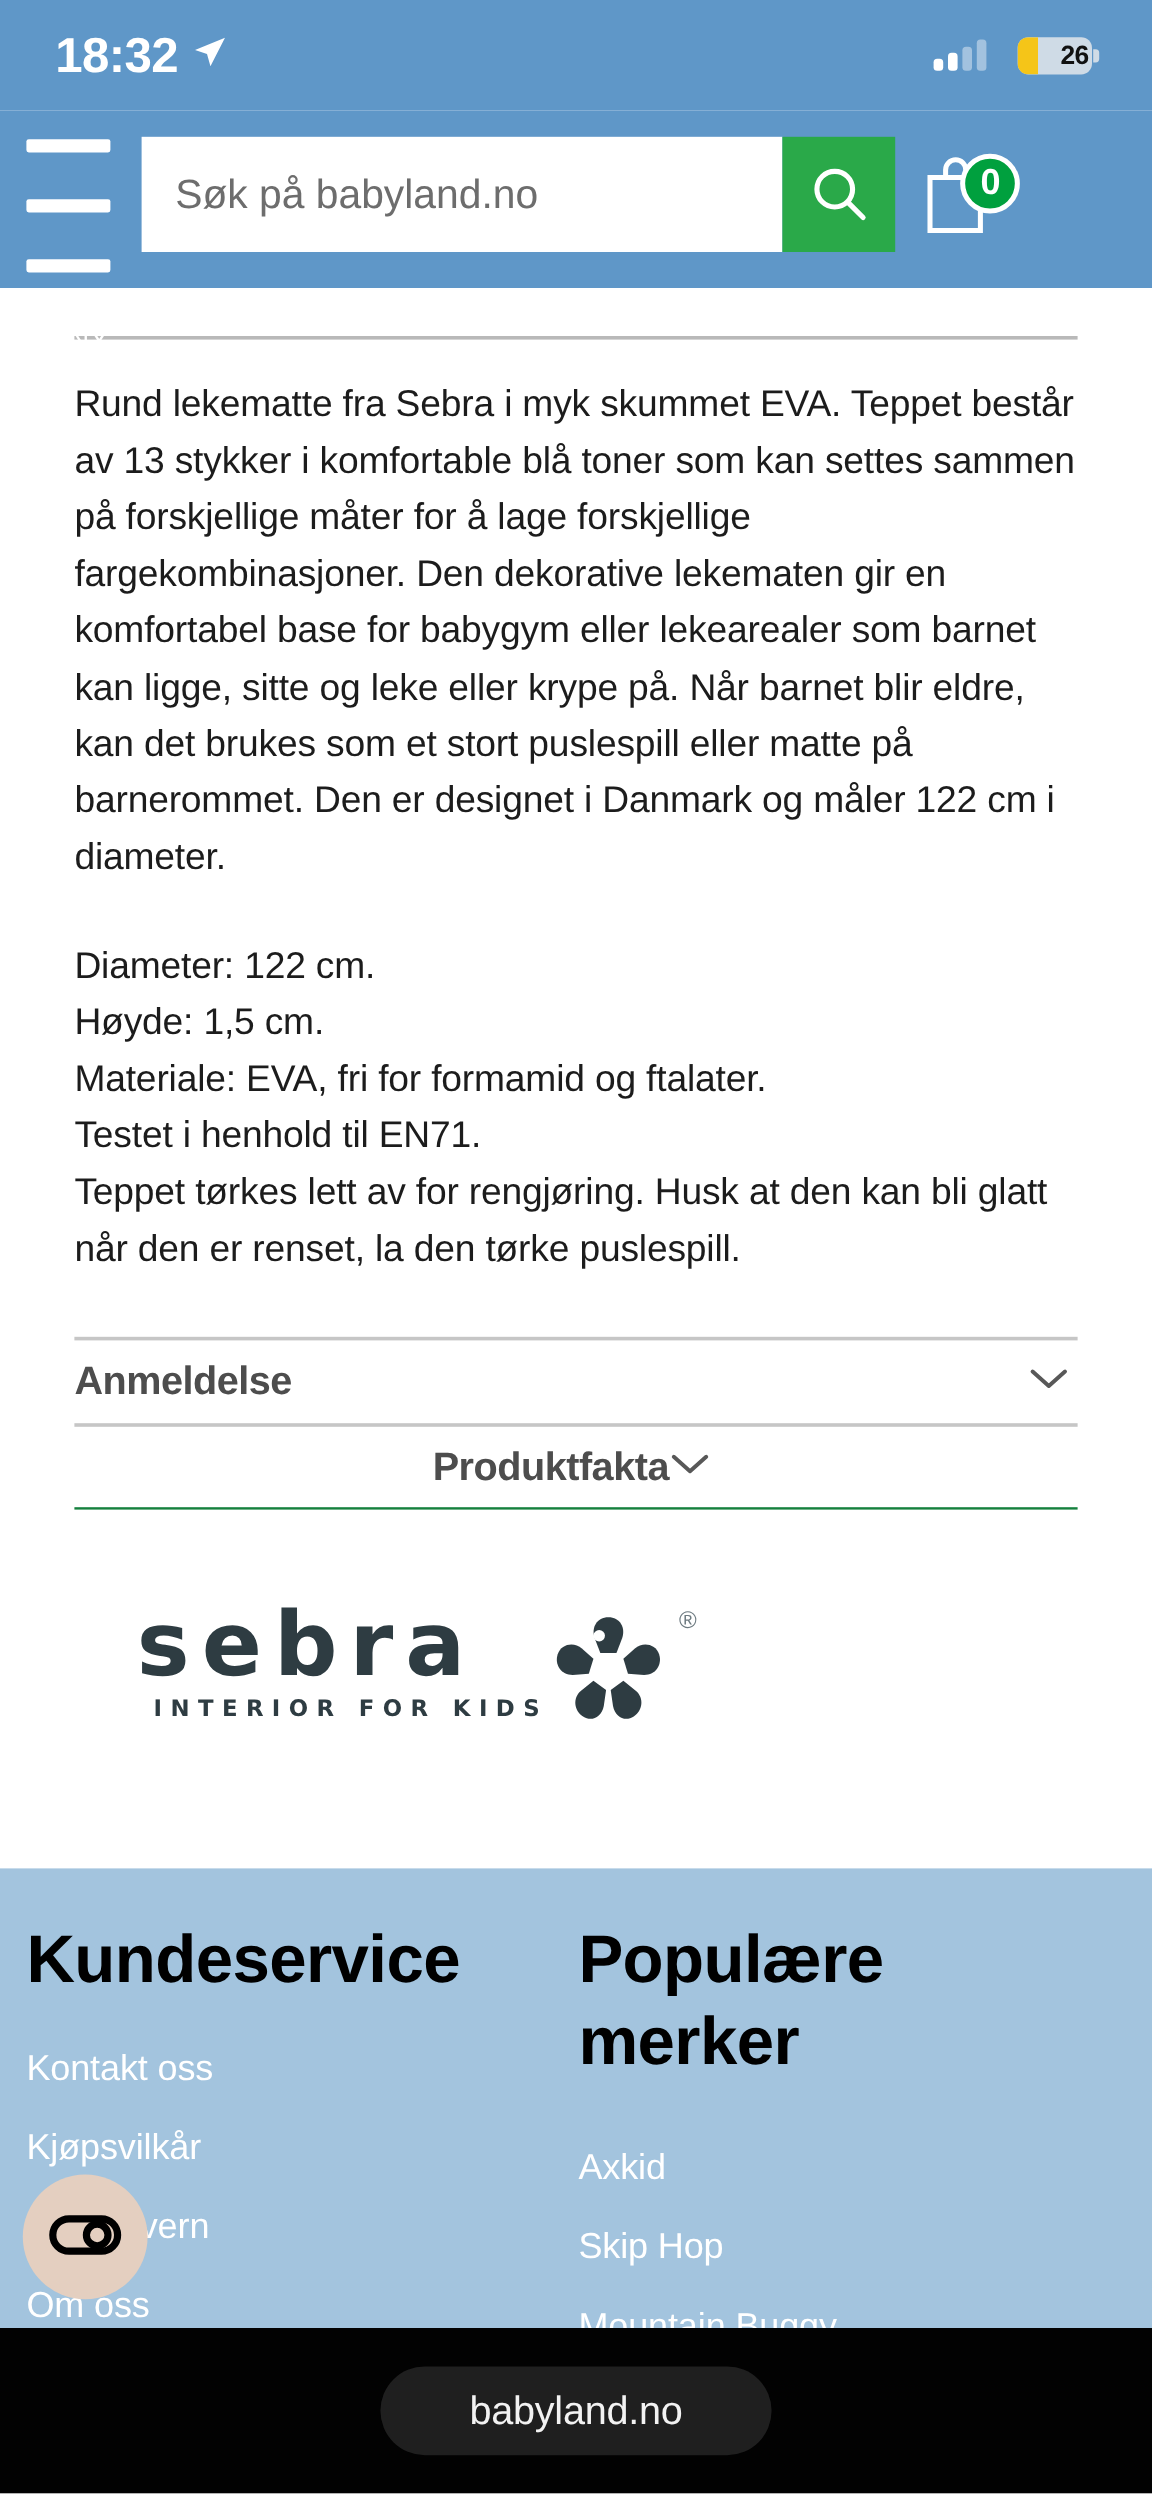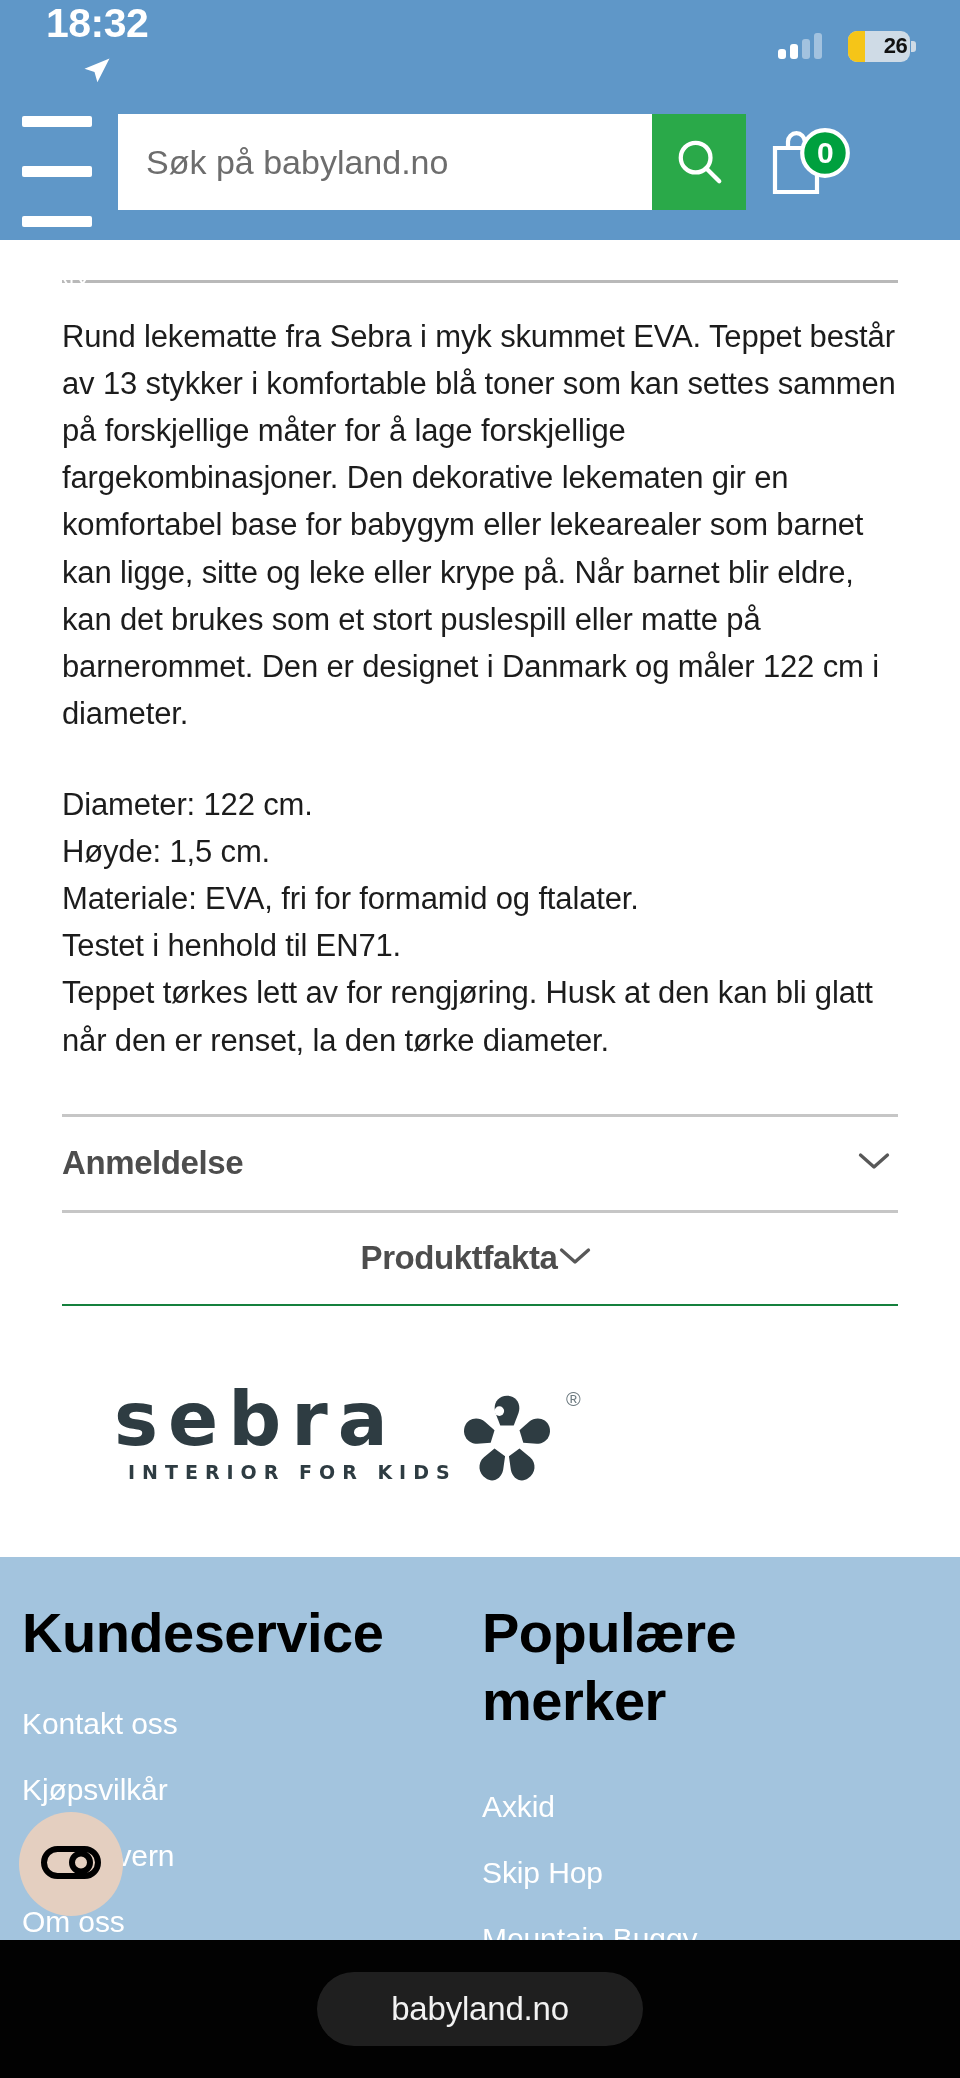--- a/index.html
+++ b/index.html
@@ -24,21 +24,20 @@
     display: flex;
     align-items: center;
     justify-content: space-between;
     padding: 0 44px 0 46px;
     position: relative;
   }
   .status-left {
     display: flex;
     align-items: center;
     gap: 12px;
-    flex-direction: column;
   }
   .status-time {
     color: #ffffff;
     font-size: 41px;
     font-weight: bold;
     letter-spacing: -0.5px;
     line-height: 1;
   }
   .loc-arrow { display: block; }
   .status-right {
@@ -196,21 +195,21 @@
   }
   .spec-block .line { display: block; }
 
   
   .accordions { margin-top: 50px; }
   .acc-item {
     border-top: 3px solid #c6c6c6;
     display: flex;
     align-items: center;
     justify-content: space-between;
-    height: 96px;
+    height: 72px;
     cursor: pointer;
   }
   .acc-item:last-of-type { border-bottom: 2px solid #15803d; justify-content: center; }
   .acc-title {
     font-size: 33px;
     font-weight: bold;
     color: #4d4d4d;
     font-stretch: condensed;
     letter-spacing: -0.4px;
   }
@@ -392,21 +391,21 @@
 
   <div class="desc">
     <p>Rund lekematte fra Sebra i myk skummet EVA. Teppet består av 13 stykker i komfortable blå toner som kan settes sammen på forskjellige måter for å lage forskjellige fargekombinasjoner. Den dekorative lekematen gir en komfortabel base for babygym eller lekearealer som barnet kan ligge, sitte og leke eller krype på. Når barnet blir eldre, kan det brukes som et stort puslespill eller matte på barnerommet. Den er designet i Danmark og måler 122 cm i diameter.</p>
   </div>
 
   <div class="spec-block">
     <span class="line">Diameter: 122 cm.</span>
     <span class="line">Høyde: 1,5 cm.</span>
     <span class="line">Materiale: EVA, fri for formamid og ftalater.</span>
     <span class="line">Testet i henhold til EN71.</span>
-    <span class="line">Teppet tørkes lett av for rengjøring. Husk at den kan bli glatt når den er renset, la den tørke diameter.</span>
+    <span class="line">Teppet tørkes lett av for rengjøring. Husk at den kan bli glatt når den er renset, la den tørke puslespill.</span>
   </div>
 
   <div class="accordions">
 
     <div class="acc-item">
       <span class="acc-title">Anmeldelse</span>
       <span class="chev">
         <svg width="36" height="22" viewBox="0 0 24 14" fill="none" stroke="#585858" stroke-width="2.2" stroke-linecap="round" stroke-linejoin="round">
           <polyline points="3,3 12,11 21,3"></polyline>
         </svg>

